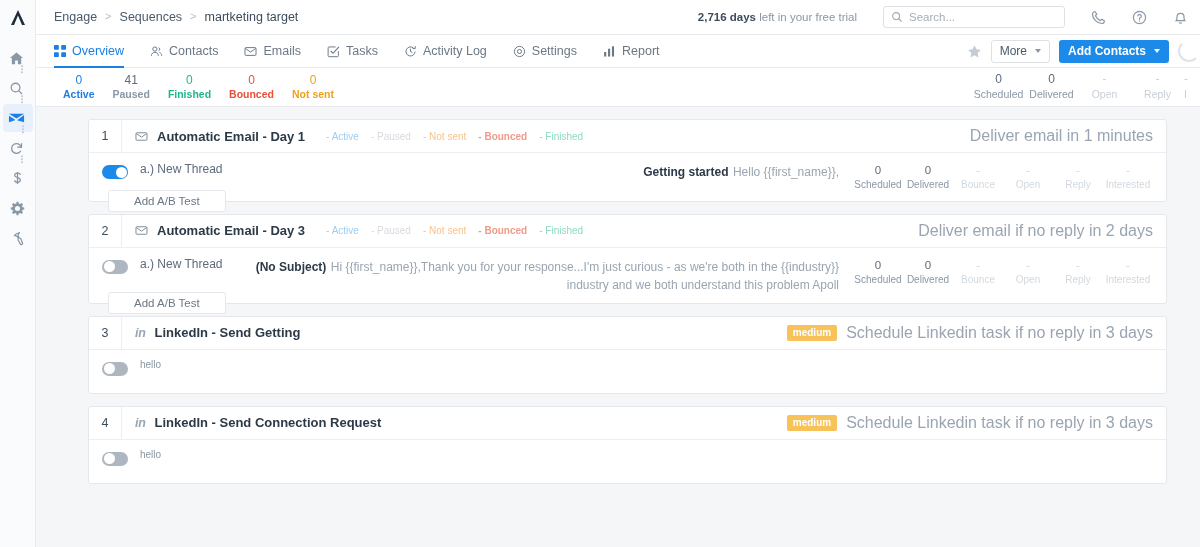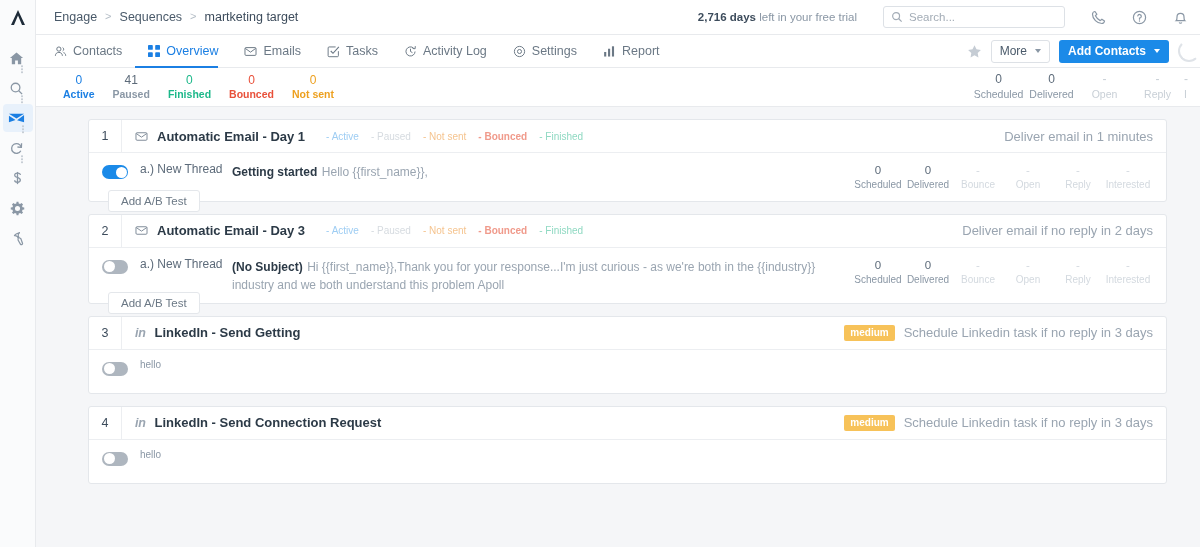--- a/index.html
+++ b/index.html
@@ -137,52 +137,52 @@
   .li-icon { font-size: 12.5px; font-weight: bold; color: #9aa5b1; font-style: italic; letter-spacing: -.3px; }
   .step-name { font-size: 13px; font-weight: bold; color: #2c3a47; white-space: nowrap; }
   .chips { display: flex; align-items: center; gap: 12px; margin-left: 12px; }
   .chip { font-size: 10px; white-space: nowrap; cursor: pointer; }
   .chip.active { color: #9ecdf3; }
   .chip.paused { color: #d6dbe0; }
   .chip.notsent { color: #f5c48f; }
   .chip.bounced { color: #f09a8b; font-weight: bold; }
   .chip.finished { color: #8fd9c2; }
   .head-right { margin-left: auto; display: flex; align-items: center; gap: 9px; padding-right: 13px; }
-  .sched { font-size: 13px; color: #9aa5b1; white-space: nowrap; }
+  .sched { font-size: 16px; color: #9aa5b1; white-space: nowrap; }
   .badge {
     background: #f7c259; color: #fff; font-size: 10px; font-weight: bold;
     border-radius: 2px; padding: 2px 6px; line-height: 1.2;
   }
 
   .card-body { display: flex; align-items: flex-start; min-height: 43px; padding: 10px 13px 10px 13px; }
   .toggle { width: 26px; height: 14px; border-radius: 7px; position: relative; flex: 0 0 26px;
             margin-top: 2px; cursor: pointer; }
   .toggle.on { background: #1b8ae8; }
   .toggle.off { background: #aeb6bf; }
   .toggle::after {
     content: ""; position: absolute; top: 1.5px; width: 11px; height: 11px;
     border-radius: 50%; background: #fff;
   }
   .toggle.on::after { right: 1.5px; }
   .toggle.off::after { left: 1.5px; }
   .variant { font-size: 12px; color: #5d6b7a; width: 104px; flex: 0 0 104px; padding-left: 12px; margin-top: -1px; }
-  .preview { flex: 1; min-width: 0; padding-right: 14px; margin-top: -1px; }
+  .preview { flex: 1; min-width: 0; padding-right: 14px; margin-top: -1px; text-align: right; }
   .subject { font-size: 12px; font-weight: bold; color: #2c3a47; }
   .snippet { font-size: 12px; color: #9aa5b1; }
   .plain-body { font-size: 10px; color: #8a97a5; padding-left: 12px; margin-top: -1px; }
   .row-stats { display: flex; align-items: flex-start; margin-left: auto; flex: 0 0 auto; }
   .rstat { width: 50px; text-align: center; line-height: 1.3; }
   .rstat .n { font-size: 11.5px; color: #5d6b7a; }
   .rstat .l { font-size: 10px; color: #8a97a5; }
   .rstat.muted .n, .rstat.muted .l { color: #d3d9df; }
 
   .abtest {
     position: absolute; left: 19px; bottom: -11px;
     background: #fff; border: 1px solid #e4e7eb; border-radius: 3px;
-    font-size: 11.5px; color: #6b7885; padding: 4px 12px; cursor: pointer; font-family: inherit;
+    font-size: 11.5px; color: #6b7885; padding: 4px 25px; cursor: pointer; font-family: inherit;
   }
 </style>
 </head>
 <body>
 
 <div class="app">
 
   <div class="rail">
     <div class="rail-logo">
       <svg width="20" height="20" viewBox="0 0 20 20">
@@ -288,41 +288,41 @@
           <svg width="15" height="15" viewBox="0 0 16 16" fill="none" stroke="currentColor" stroke-width="1.3">
               <path d="M3.4 11.4 C4.3 10.6 4.3 9.4 4.3 7.3 A3.7 3.7 0 0 1 11.7 7.3 C11.7 9.4 11.7 10.6 12.6 11.4 Z"></path>
               <path d="M6.6 13.3 A1.6 1.6 0 0 0 9.4 13.3"></path>
             </svg>
         </span>
       </div>
     </div>
 
     <div class="tabbar">
       <div class="tabs">
+        <div class="tab active">
+          <span style="display:flex">
+            <svg width="12" height="12" viewBox="0 0 14 14" fill="currentColor">
+                <rect x="0" y="0" width="5.6" height="5.6" rx="1"></rect>
+                <rect x="8.4" y="0" width="5.6" height="5.6" rx="1"></rect>
+                <rect x="0" y="8.4" width="5.6" height="5.6" rx="1"></rect>
+                <rect x="8.4" y="8.4" width="5.6" height="5.6" rx="1"></rect>
+              </svg>
+          </span>
+          <span>Overview</span>
+        </div>
         <div class="tab">
           <span style="display:flex">
             <svg width="13" height="13" viewBox="0 0 16 16" fill="none" stroke="currentColor" stroke-width="1.2">
                 <circle cx="6" cy="5" r="2.6"></circle>
                 <path d="M1.7 13.3 C1.7 10.6 3.6 9.1 6 9.1 C8.4 9.1 10.3 10.6 10.3 13.3"></path>
                 <path d="M10.6 3.1 A2.4 2.4 0 0 1 10.6 7.4"></path>
                 <path d="M11.6 9.4 C13.4 9.8 14.4 11.2 14.4 13.3"></path>
               </svg>
           </span>
           <span>Contacts</span>
-        </div>
-        <div class="tab active">
-          <span style="display:flex">
-            <svg width="12" height="12" viewBox="0 0 14 14" fill="currentColor">
-                <rect x="0" y="0" width="5.6" height="5.6" rx="1"></rect>
-                <rect x="8.4" y="0" width="5.6" height="5.6" rx="1"></rect>
-                <rect x="0" y="8.4" width="5.6" height="5.6" rx="1"></rect>
-                <rect x="8.4" y="8.4" width="5.6" height="5.6" rx="1"></rect>
-              </svg>
-          </span>
-          <span>Overview</span>
         </div>
         <div class="tab">
           <span style="display:flex">
             <svg width="13" height="13" viewBox="0 0 16 16" fill="none" stroke="currentColor" stroke-width="1.2">
                 <rect x="1.2" y="3.2" width="13.6" height="9.6" rx="1.3"></rect>
                 <path d="M1.6 4.2 L8 8.8 L14.4 4.2"></path>
               </svg>
           </span>
           <span>Emails</span>
         </div>

